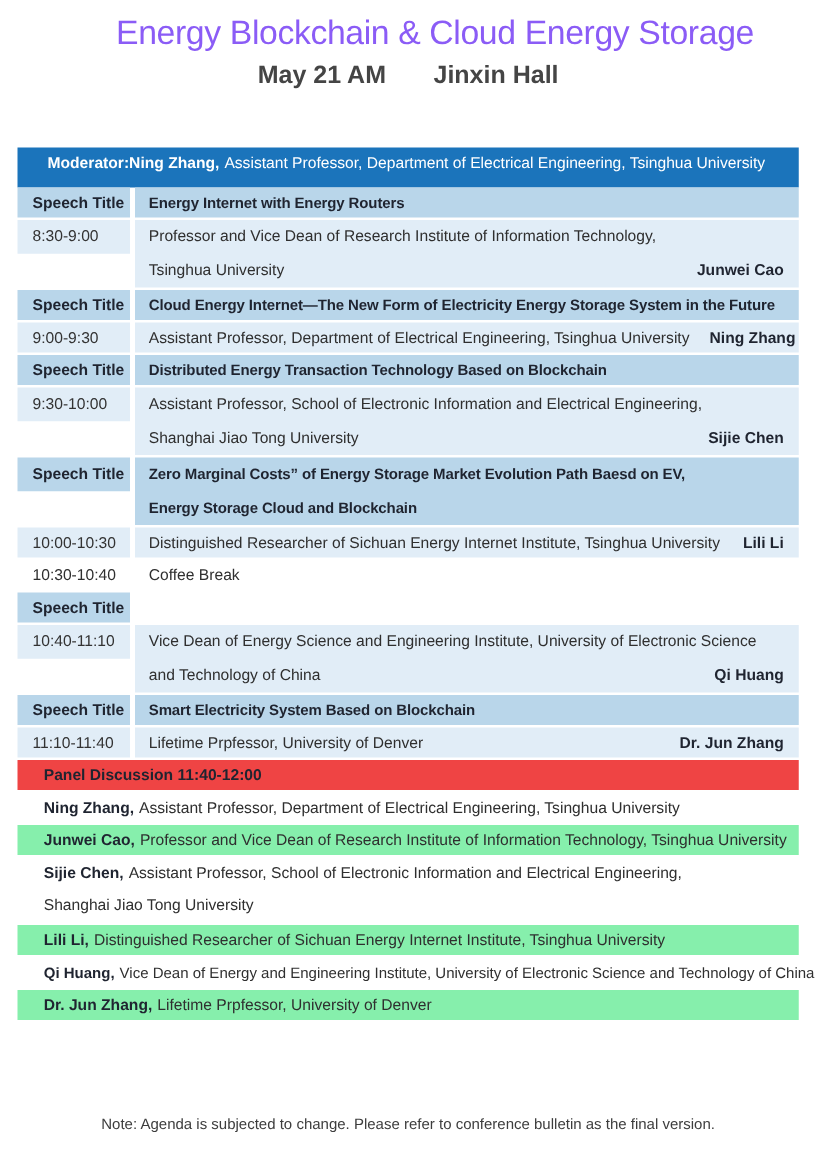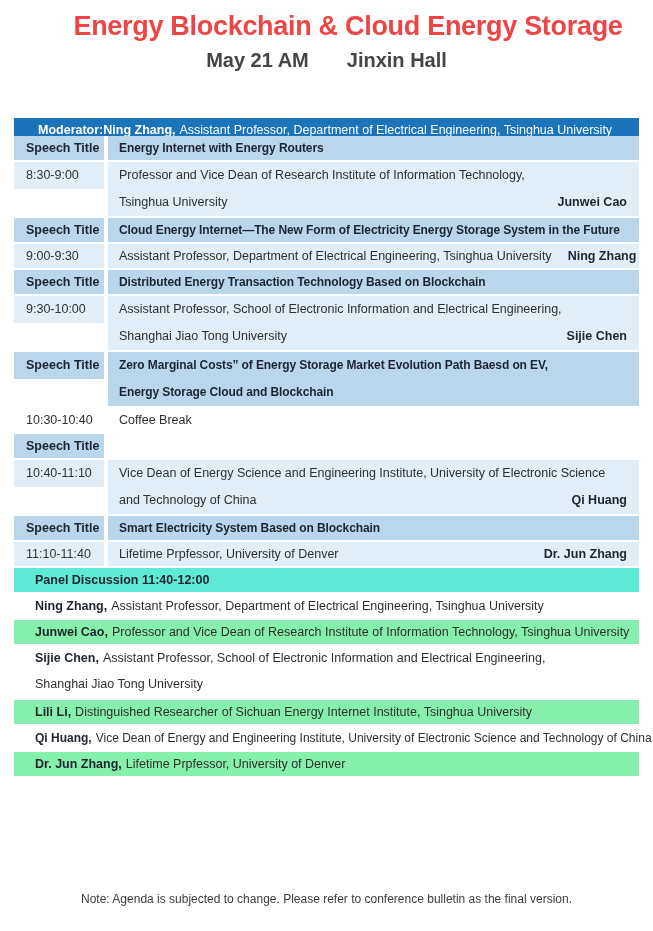--- a/index.html
+++ b/index.html
@@ -3,32 +3,32 @@
 <meta charset="utf-8">
 <style>
   * { margin:0; padding:0; box-sizing:border-box; }
   html,body { background:#ffffff; }
   body { font-family:"Liberation Sans","DejaVu Sans",sans-serif; }
   .page {
     position:relative; width:653px; height:931px; background:#ffffff;
     overflow:hidden; color:#2f2f2f;
   }
   .hdr { text-align:center; padding-top:11px; }
-  .hdr-title { font-size:27px; font-weight:bold; color:#ef4444; letter-spacing:-0.3px;margin-left:43px; }
+  .hdr-title { font-size:27px; font-weight:normal; color:#8b5cf6; letter-spacing:-0.3px;margin-left:43px; }
   .hdr-sub { margin-top:7px; font-size:20px; font-weight:bold; color:#454545; }
   .hdr-sub .venue { margin-left:38px; }
 
   .agenda { position:absolute; left:14px; top:118px; width:625px; font-size:12.5px; }
 
   .row { display:flex; margin-bottom:2px; }
   .bar { display:block; }
 
   
   .moderator {
-    background:#1b74bb; color:#ffffff; height:18px; line-height:24px;
+    background:#1b74bb; color:#ffffff; height:32px; line-height:24px;
     padding-left:24px; white-space:nowrap;
   }
   .moderator b { margin-right:4px; }
 
   
   .cell-l {
     width:90px; flex:0 0 90px; margin-right:4px; padding-left:12px;
     white-space:nowrap;
   }
   .cell-r { flex:1; padding:0 12px 0 11px; min-width:0; }
@@ -41,21 +41,21 @@
   .st-row .cell-r { font-weight:bold; color:#1f2430; font-size:12px; letter-spacing:-0.1px; }
 
   .time-row .cell-l, .time-row .cell-r { background:#e1edf7; }
   .time-row .cell-l { color:#333; }
   .white-row .cell-l, .white-row .cell-r { background:#ffffff; }
 
   .speaker { font-weight:bold; color:#1f2430; padding-left:16px; }
 
   
   .panel-hdr {
-    background:#5eead4; font-weight:bold; color:#1f2430; height:24px;
+    background:#ef4444; font-weight:bold; color:#1f2430; height:24px;
     line-height:24px; padding-left:21px; white-space:nowrap;
   }
   .panel-row { height:24px; line-height:24px; padding-left:21px; white-space:nowrap; }
   .panel-row.alt { background:#86efac; }
   .panel-row.plain { background:#ffffff; }
   .panel-row b { margin-right:4px; color:#1f2430; }
   .panel-row.cont { padding-left:21px; }
 
   .note {
     position:absolute; left:0; bottom:25px; width:100%; text-align:center;
@@ -130,20 +130,29 @@
       </div>
     </div>
 
     <div class="row st-row double">
       <div class="cell-l line">Speech Title</div>
       <div class="cell-r">
         <div class="line">Zero Marginal Costs”  of Energy Storage Market Evolution Path Baesd on EV,</div>
         <div class="line">Energy Storage Cloud and Blockchain</div>
       </div>
     </div>
+    <div class="row time-row">
+      <div class="cell-l line">10:00-10:30</div>
+      <div class="cell-r">
+        <div class="line split">
+          <span>Distinguished Researcher of Sichuan Energy Internet Institute, Tsinghua University</span>
+          <span class="speaker">Lili Li</span>
+        </div>
+      </div>
+    </div>
 
     <div class="row white-row">
       <div class="cell-l line">10:30-10:40</div>
       <div class="cell-r">
           <div class="line">Coffee Break</div>
         </div>
     </div>
 
     <div class="row st-row">
       <div class="cell-l line">Speech Title</div>

